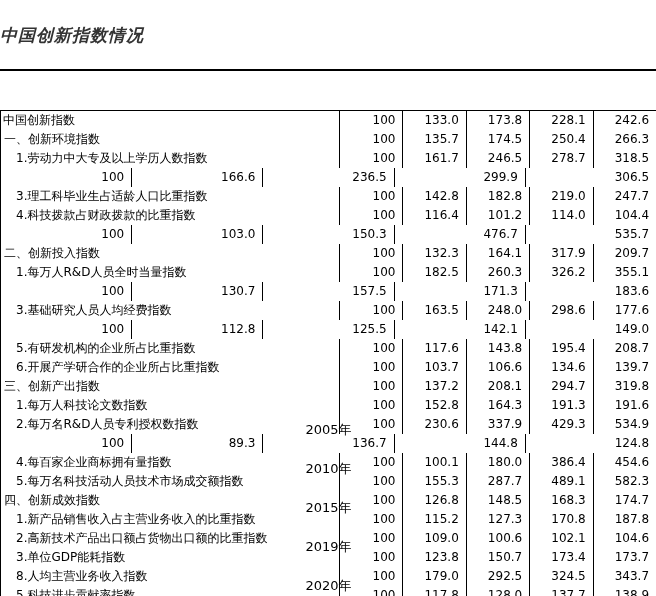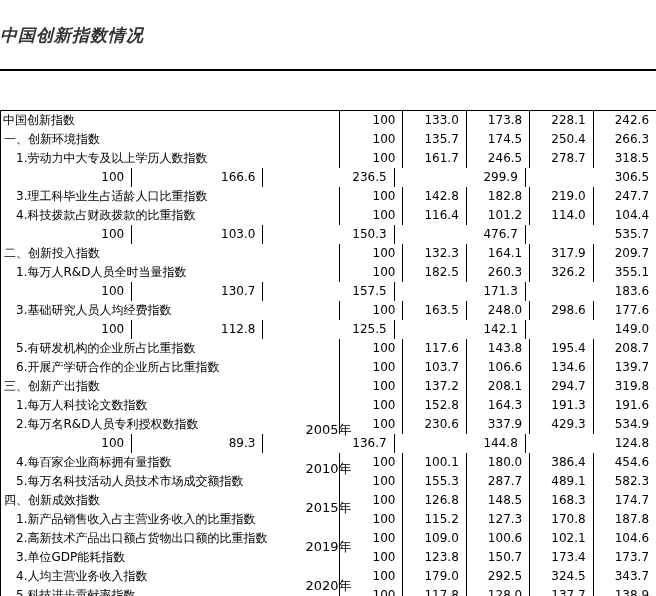--- a/index.html
+++ b/index.html
@@ -279,21 +279,21 @@
   </div>
         <div class="row">
     <div class="label-col label indent-2">3.单位GDP能耗指数</div>
     <div class="num-col num">100</div>
     <div class="num-col num">123.8</div>
     <div class="num-col num">150.7</div>
     <div class="num-col num">173.4</div>
     <div class="num-col num">173.7</div>
   </div>
         <div class="row">
-    <div class="label-col label indent-2">4.人均主营业务收入指数</div>
+    <div class="label-col label indent-2">8.人均主营业务收入指数</div>
     <div class="num-col num">100</div>
     <div class="num-col num">179.0</div>
     <div class="num-col num">292.5</div>
     <div class="num-col num">324.5</div>
     <div class="num-col num">343.7</div>
   </div>
         <div class="row">
     <div class="label-col label indent-2">5.科技进步贡献率指数</div>
     <div class="num-col num">100</div>
     <div class="num-col num">117.8</div>

